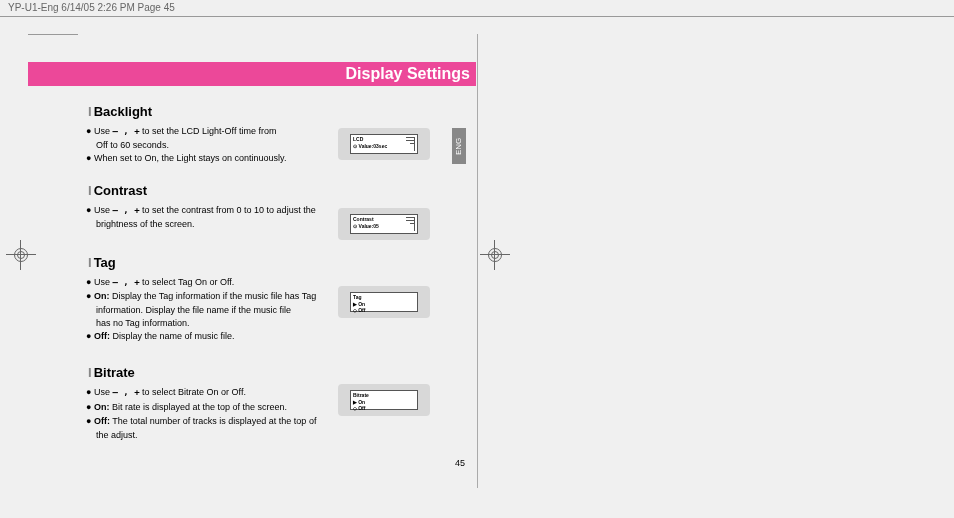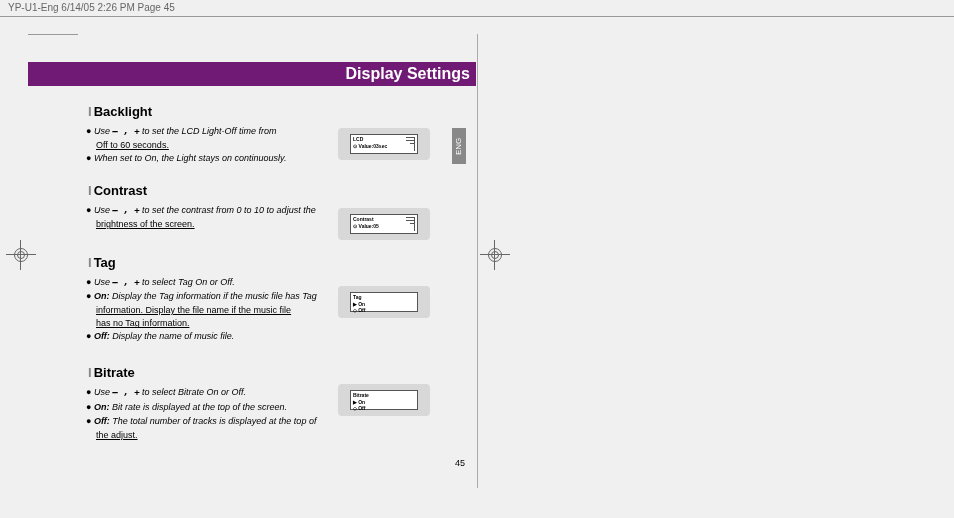--- a/index.html
+++ b/index.html
@@ -39,21 +39,21 @@
     bottom: 30px;
     left: 477px;
     border-left: 1px solid #aaa;
   }
   .title-bar {
     position: absolute;
     top: 62px;
     left: 28px;
     right: 478px;
     height: 24px;
-    background: #701a75;
+    background: #ec4899;
     color: #fff;
     font-size: 16px;
     font-weight: bold;
     text-align: right;
     line-height: 24px;
     padding-right: 6px;
     box-sizing: border-box;
   }
   .content {
     position: absolute;
@@ -76,36 +76,34 @@
     margin-bottom: 18px;
   }
   .section.contrast { margin-bottom: 24px; }
   .section.tag { margin-bottom: 22px; }
   ul {
     list-style: none;
     padding: 0;
     margin: 0;
     font-size: 9px;
     line-height: 1.45;
-    font-style: italic;
   }
   li {
     padding-left: 22px;
     text-indent: -10px;
     margin-bottom: 1px;
   }
   li:before {
     content: "● ";
   }
   .cont {
     padding-left: 22px;
     text-indent: 0;
     font-size: 9px;
     line-height: 1.45;
-    text-decoration: underline;
   }
   .lcd-box-wrap {
     position: absolute;
     width: 92px;
     height: 32px;
     background: #d8d8d8;
     border-radius: 4px;
     display: flex;
     align-items: center;
     justify-content: center;

